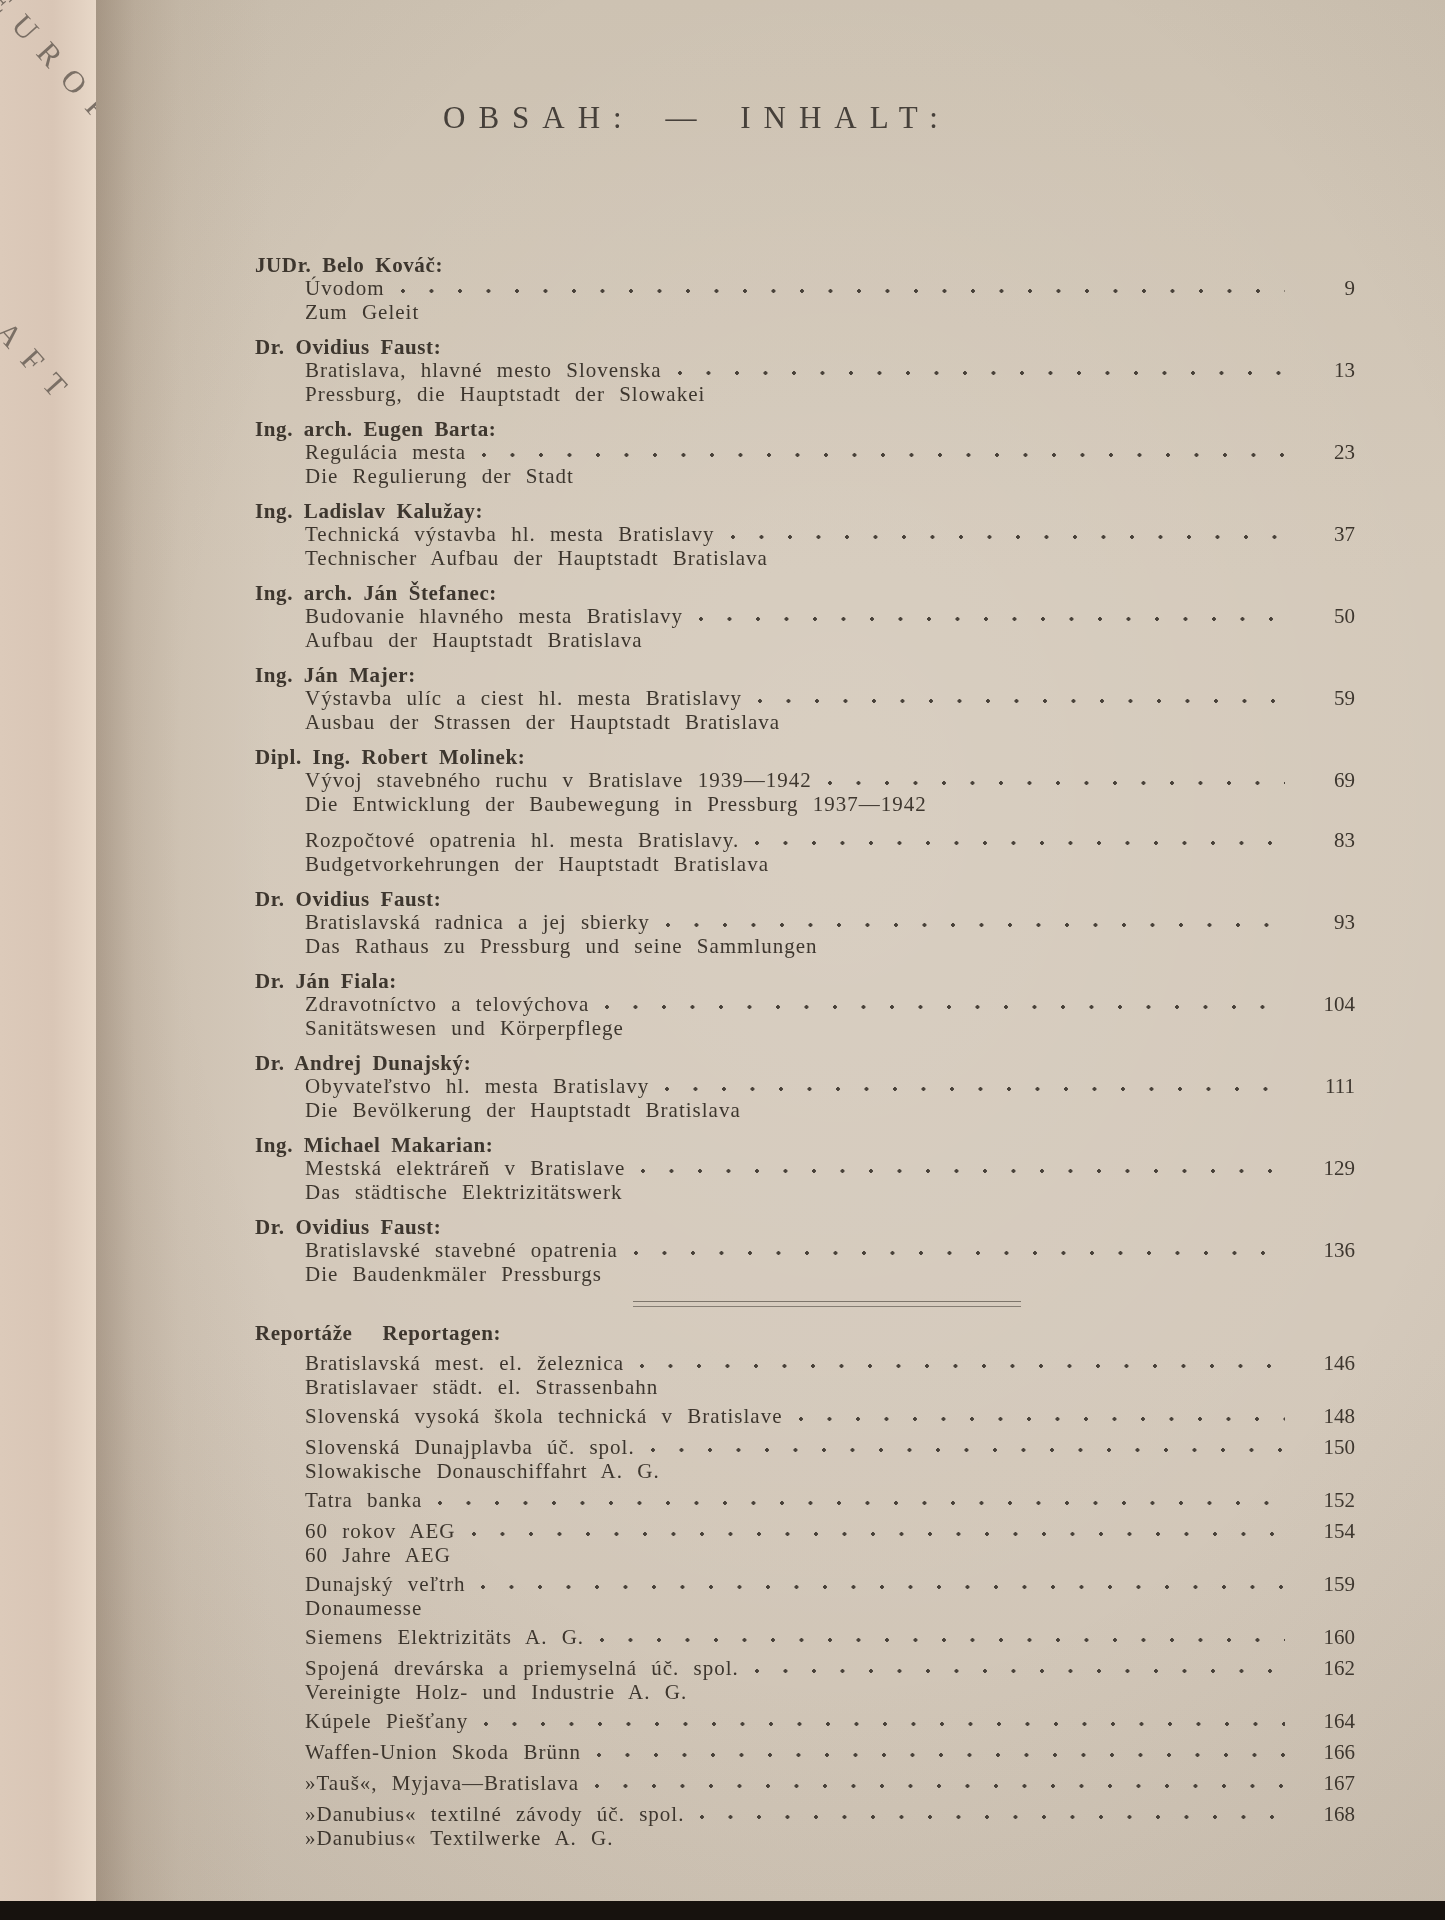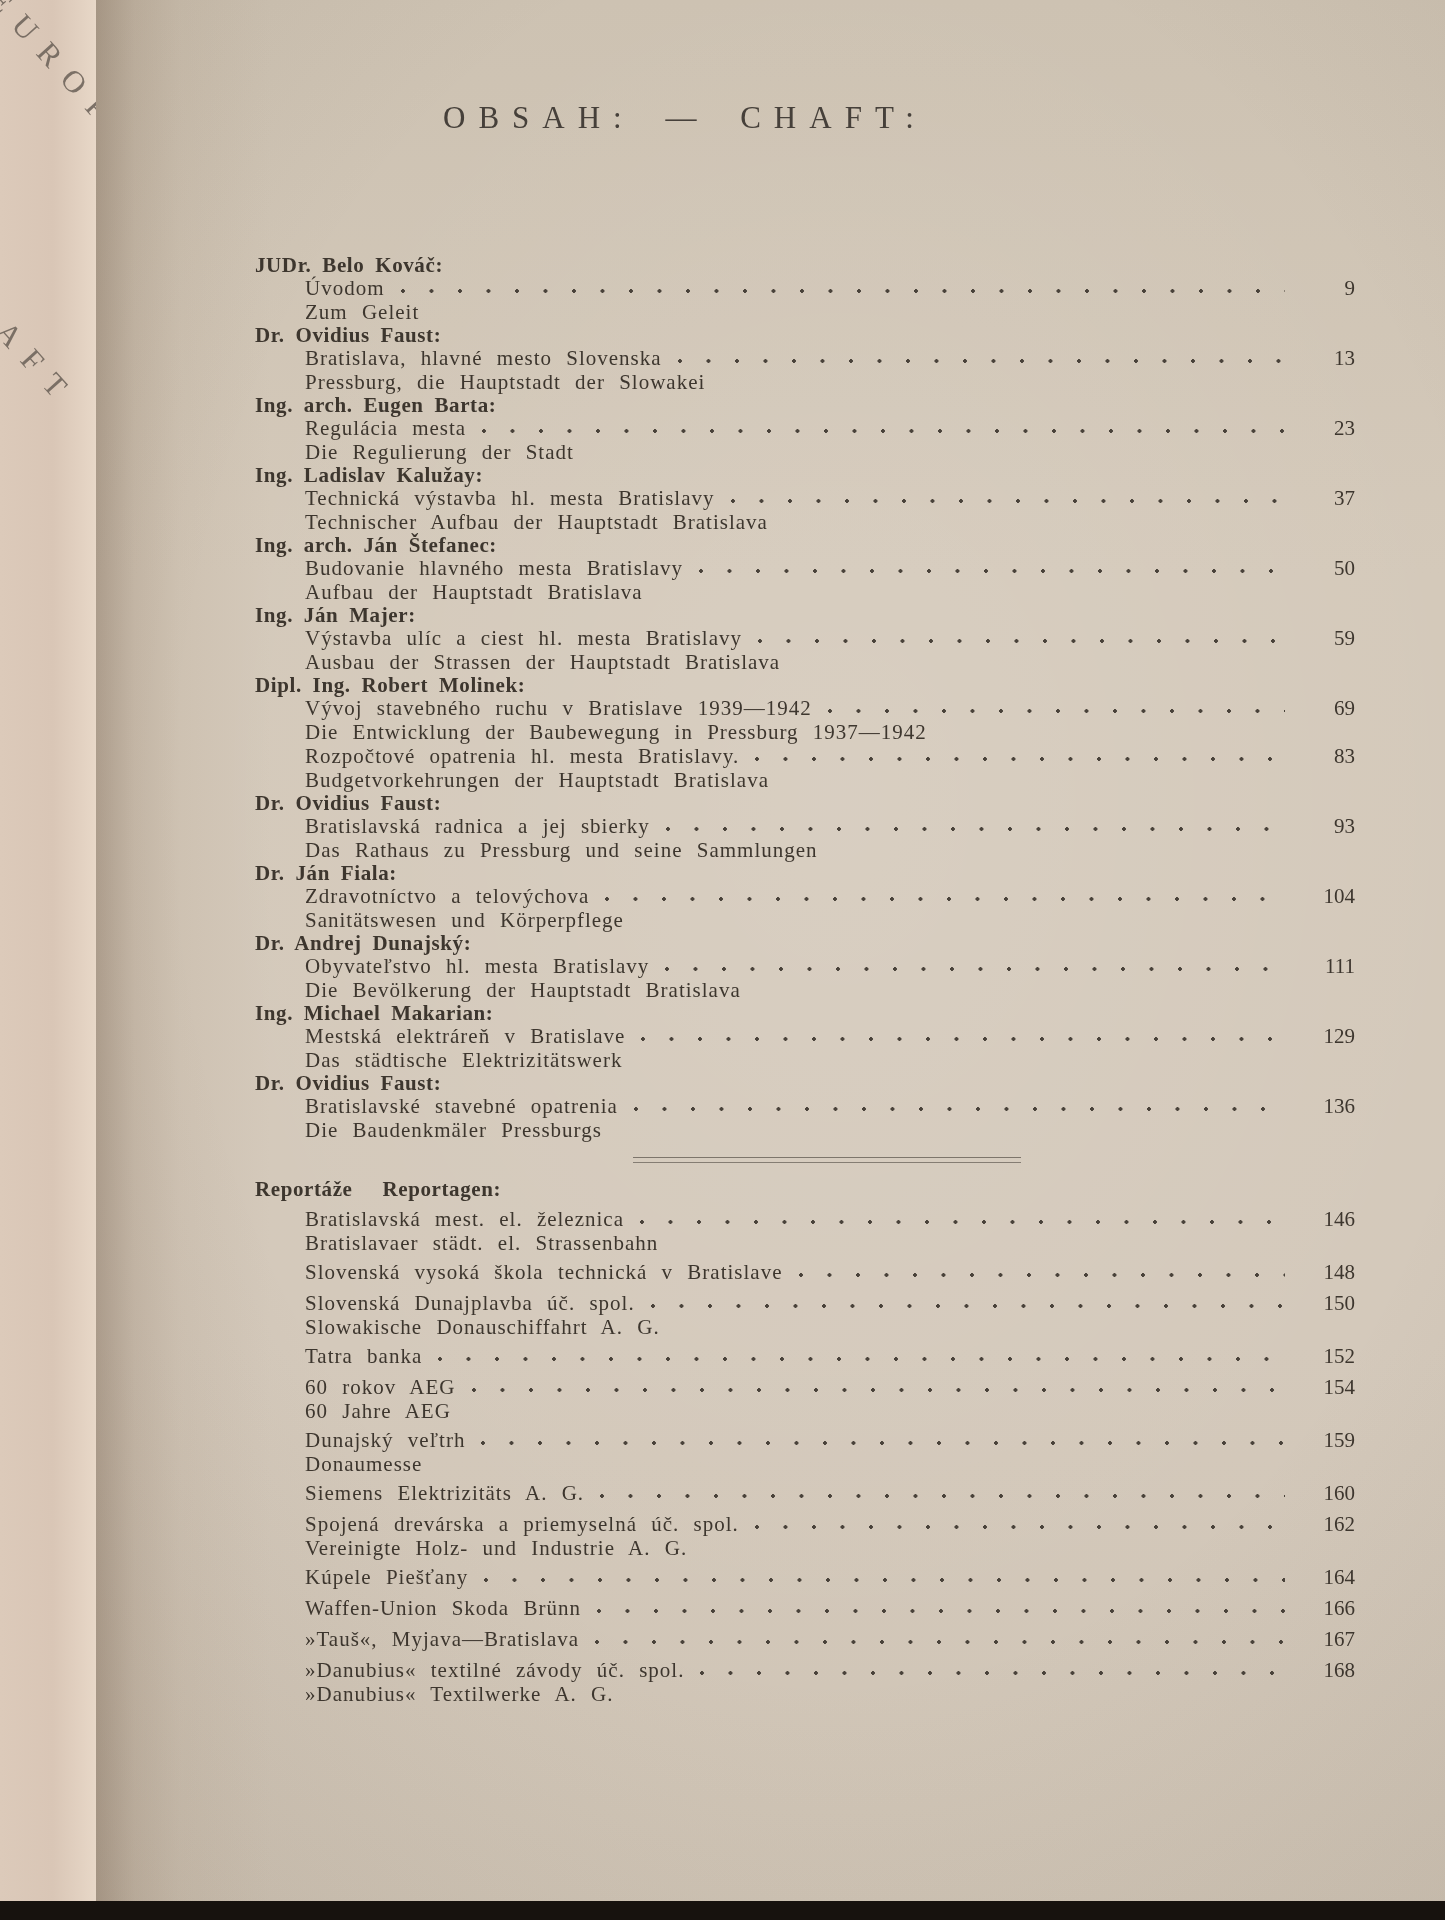--- a/index.html
+++ b/index.html
@@ -48,21 +48,21 @@
   .content{
     position:absolute;left:255px;top:100px;width:1100px;z-index:3;
   }
   .title{
     display:inline-block;
     margin-left:188px;
     font-size:31px;letter-spacing:13px;word-spacing:10px;
     color:#46403a;white-space:nowrap;
   }
   .toc{margin-top:118px;}
-  .entry{margin-top:1px;}
+  .entry{margin-top:13px;}
   .entry .author{
     font-weight:bold;font-size:21px;line-height:22px;
     letter-spacing:.6px;word-spacing:5px;
   }
   .tline{font-size:21px;line-height:22px;letter-spacing:1px;word-spacing:8px;}
   .indent{padding-left:50px;justify-content:center;}
   .row{display:flex;align-items:baseline;}
   .row .t{white-space:nowrap;}
   .leader{
     flex:1 1 auto;height:14px;margin:0 14px 0 16px;
@@ -85,21 +85,21 @@
 
 <div class="page">
 
   <div class="other-page">
     <div class="spine-word top">EUROPE</div>
     <div class="spine-word bottom">CHAFT</div>
   </div>
   <div class="gutter-shadow"></div>
 
   <div class="content">
-    <div class="title">OBSAH: — CHAFT:</div>
+    <div class="title">OBSAH: — INHALT:</div>
 
     <div class="toc" id="entries">
   <div class="entry">
     <div class="author">JUDr. Belo Kováč:</div>
     <div class="row indent">
       <span class="t tline">Úvodom</span>
       <span class="leader"></span>
       <span class="pg">9</span>
     </div>
     <div class="tline indent">Zum Geleit</div>

